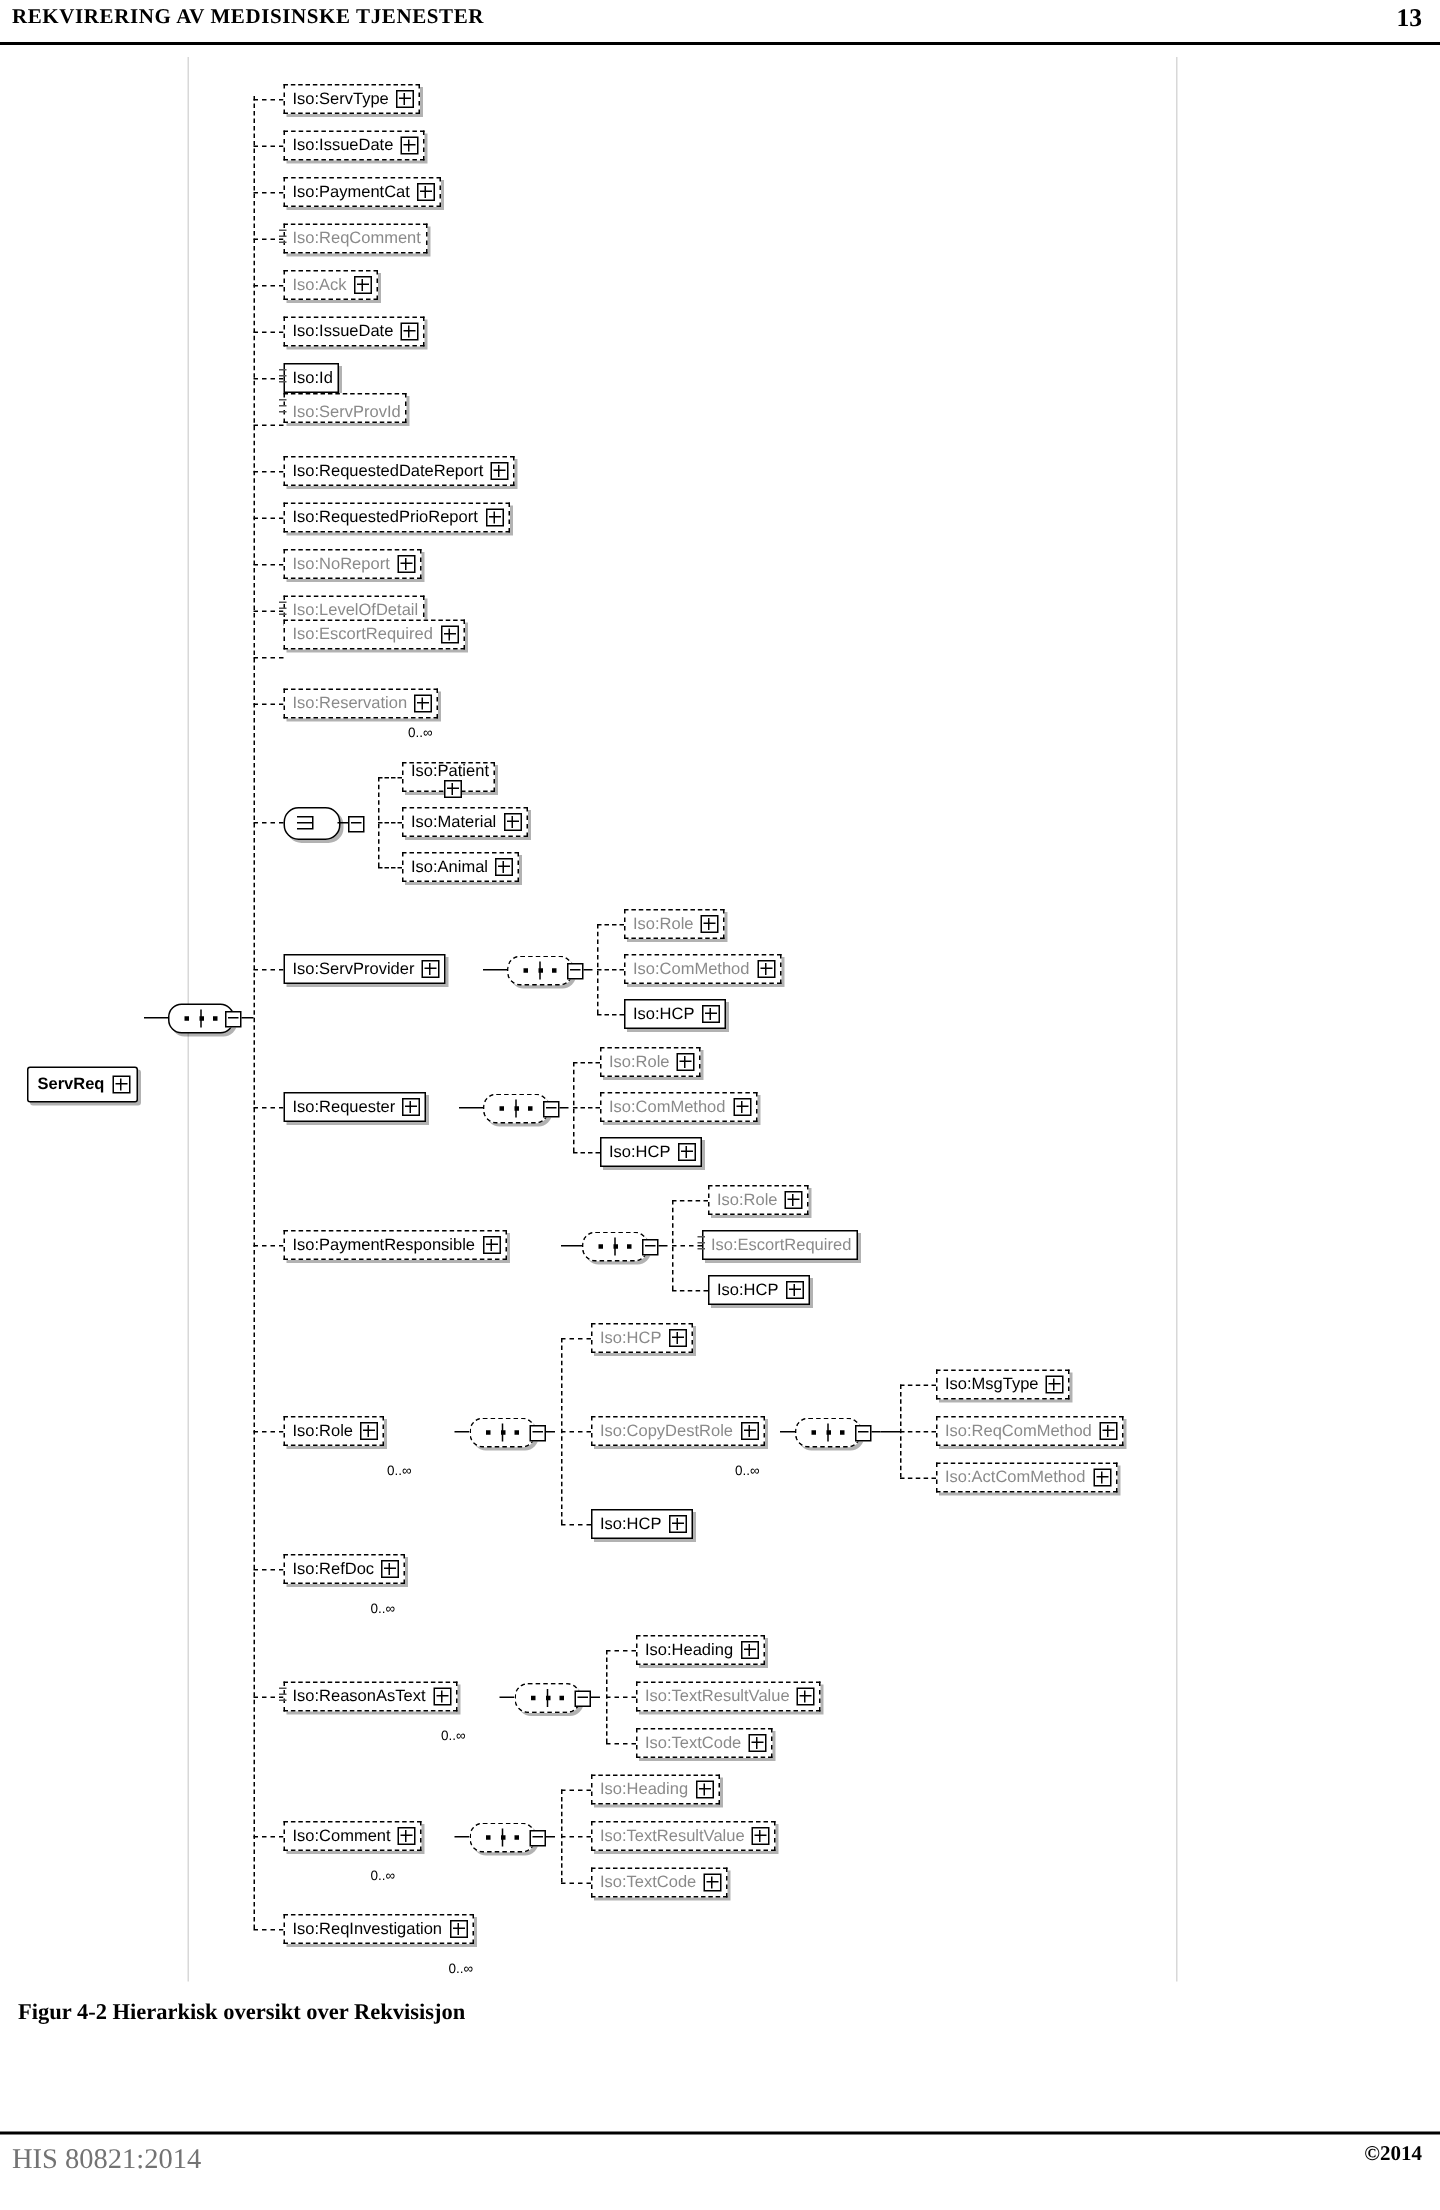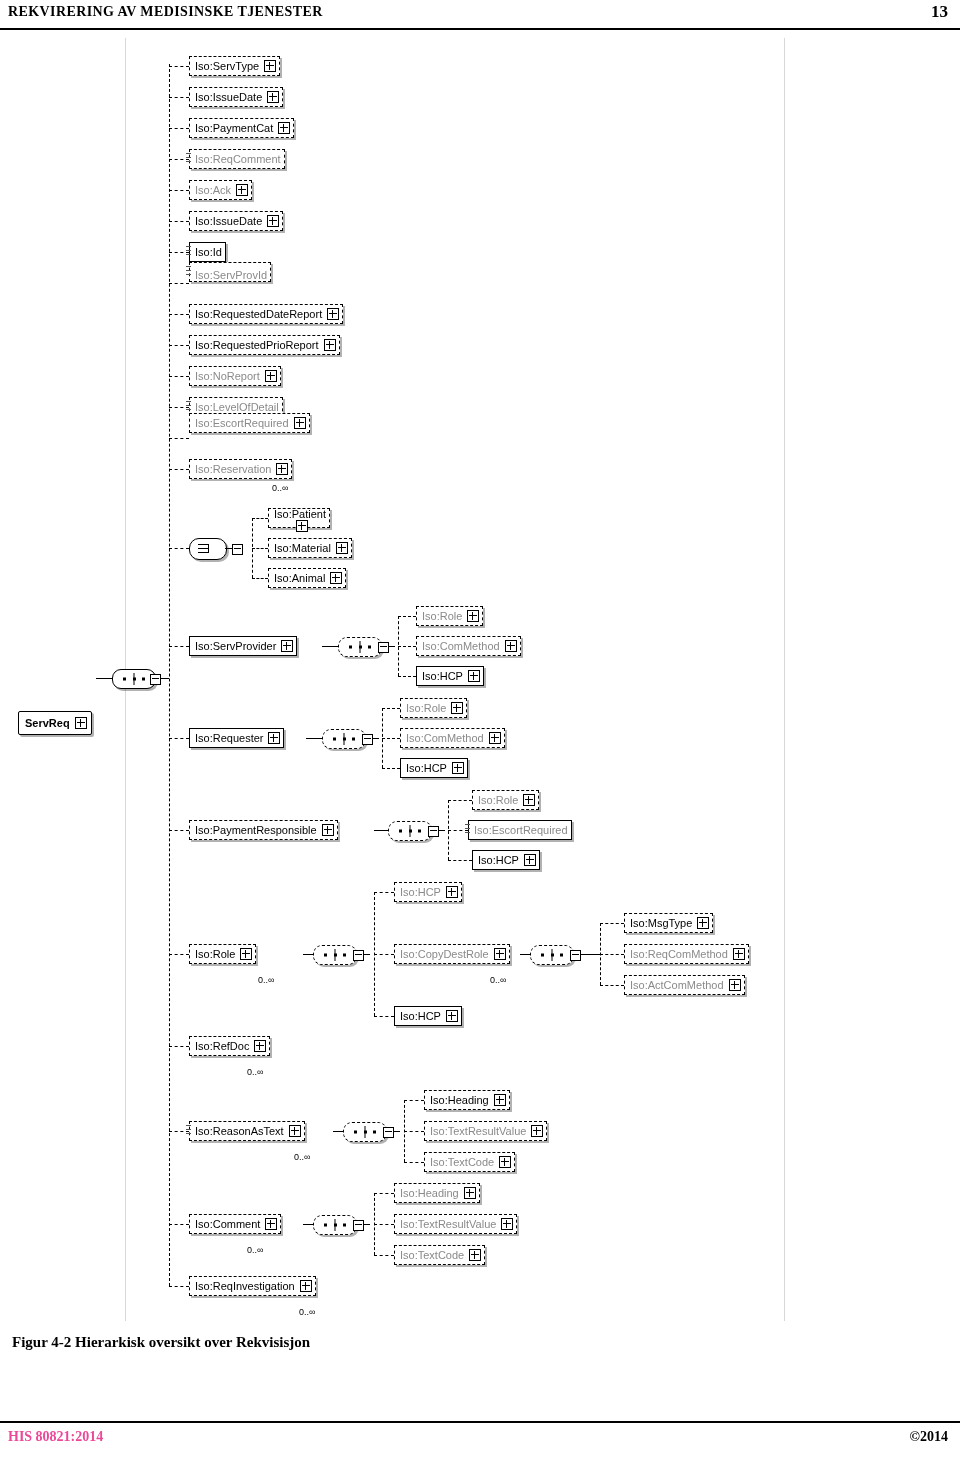--- a/index.html
+++ b/index.html
@@ -30,21 +30,21 @@
   }
 
   
   #page-footer {
     position:absolute; left:0; bottom:22px; width:960px; height:30px;
     border-top:2px solid #000;
     box-sizing:border-box;
   }
   #footer-left {
     position:absolute; left:8px; top:6px;
-    font-size:14px; font-weight:bold; color:#ec4899;
+    font-size:19px; font-weight:normal; color:#737373;
   }
   #footer-right {
     position:absolute; right:12px; top:6px;
     font-size:14px; font-weight:bold; color:#000;
   }
 
   
   #figure-caption {
     position:absolute; left:12px; top:1334px;
     font-size:15px; font-weight:bold; color:#000;

